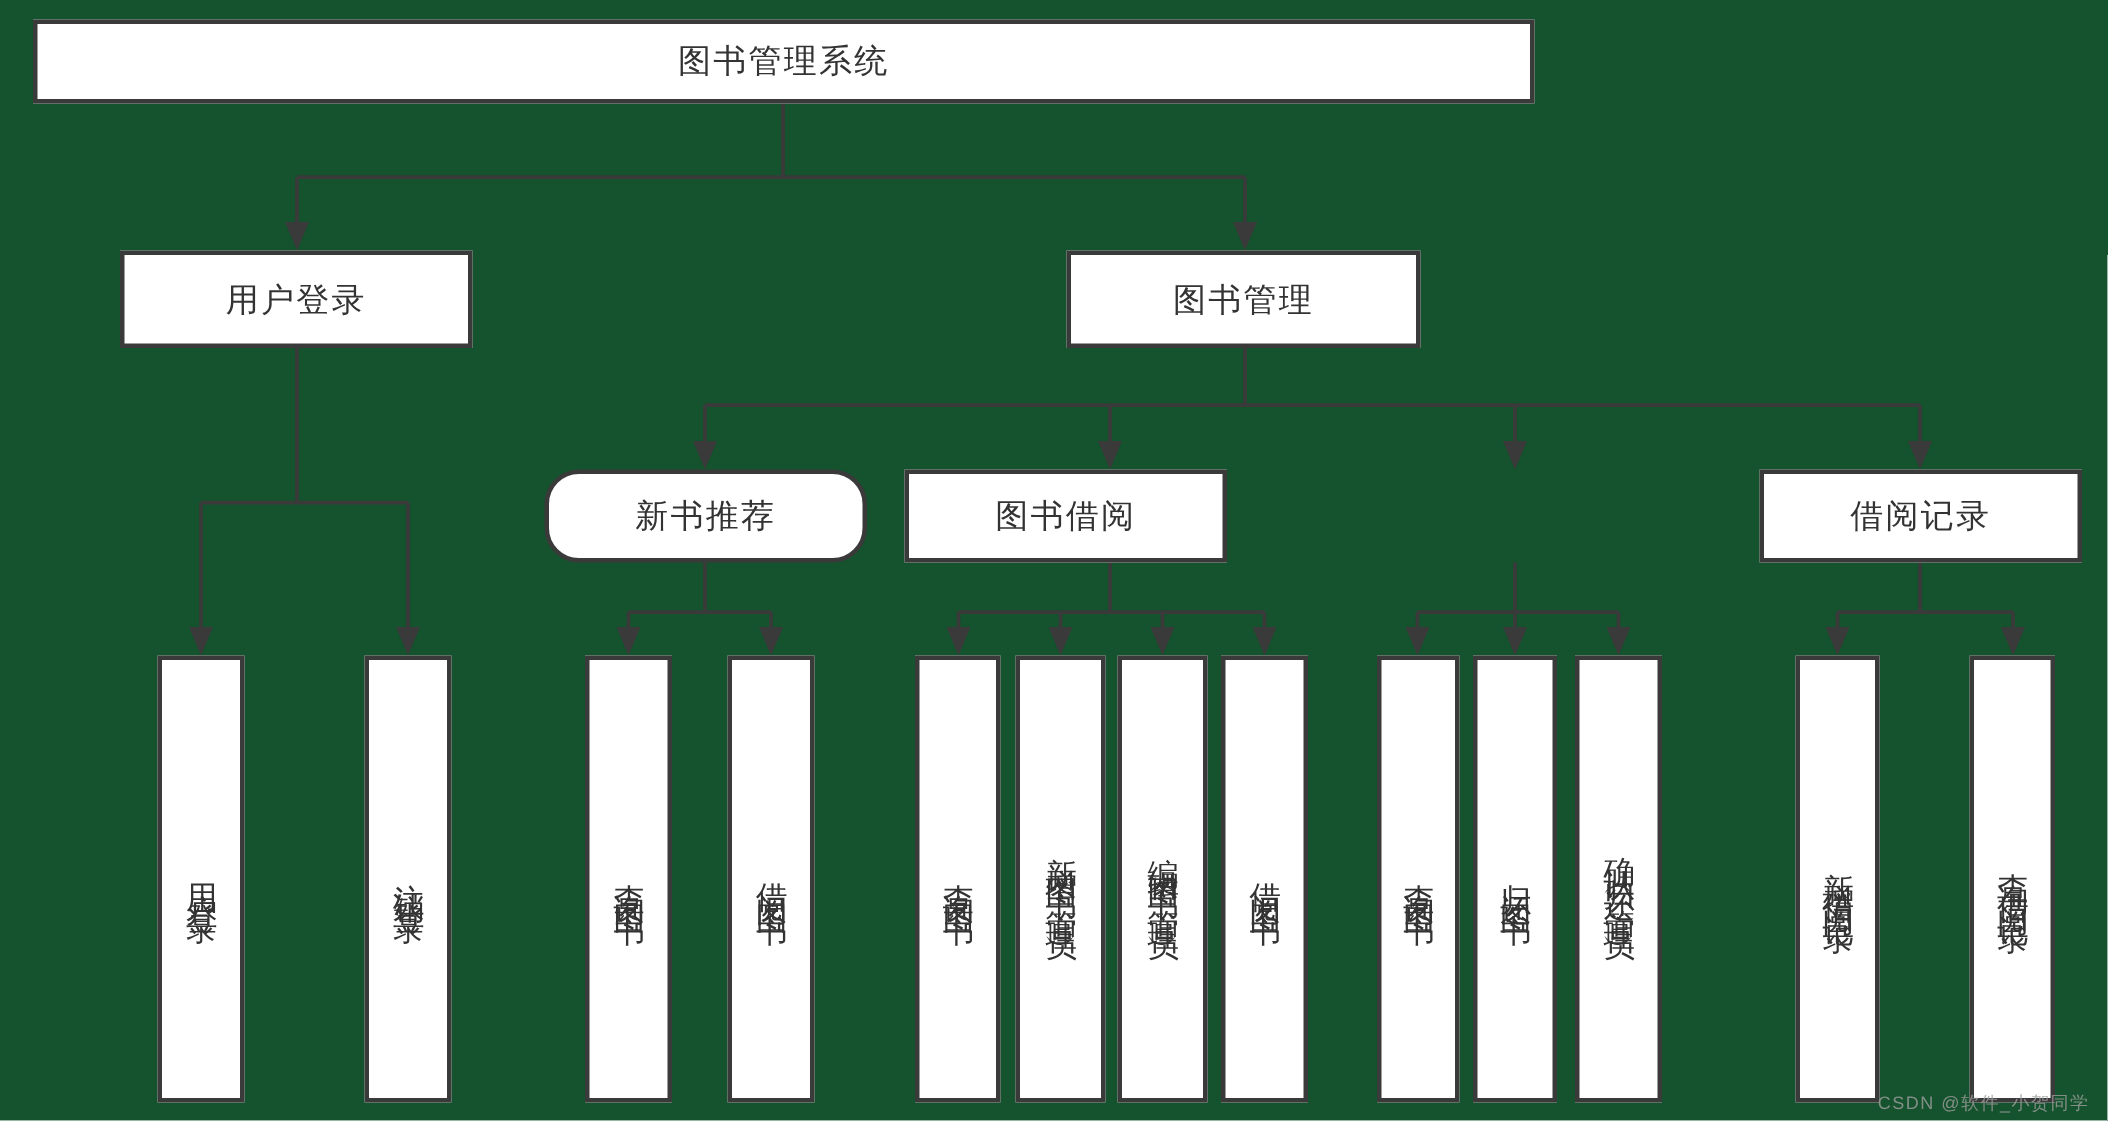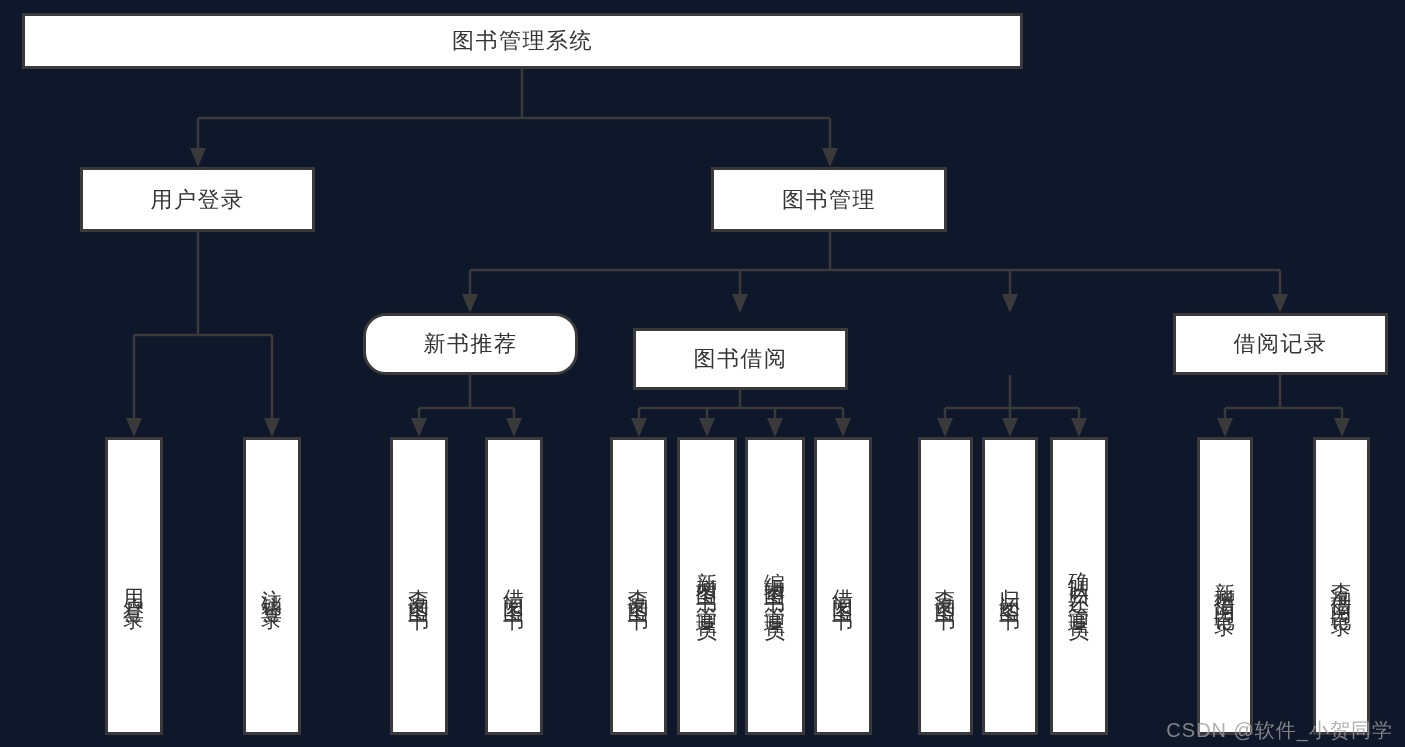--- a/index.html
+++ b/index.html
@@ -1,19 +1,19 @@
 <!DOCTYPE html>
 <html><head>
 <meta charset="utf-8">
 <style>
   html,body{margin:0;padding:0;background:#ffffff;}
   .stage{
     position:relative;
     width:1405px;height:747px;
-    background:#0f172a;
+    background:#14532d;
     font-family:"Liberation Sans", sans-serif;
     overflow:hidden;
   }
   .wires{position:absolute;left:0;top:0;width:1405px;height:747px;}
   .node{
     position:absolute;
     box-sizing:border-box;
     border:3px solid #3a3a3a;
     background:#ffffff;
     display:flex;align-items:center;justify-content:center;
@@ -25,21 +25,21 @@
   .vtext{
     writing-mode:vertical-rl;
     font-size:21px;
     letter-spacing:7px;
     color:#333333;
     line-height:1;
   }
   .watermark{
     position:absolute;
     right:12px;bottom:3px;
-    font-size:20px;
+    font-size:12px;
     color:rgba(158,158,158,0.8);
     letter-spacing:1px;
     white-space:nowrap;
   }
 </style>
 </head>
 <body>
 
 <div class="stage">
 
@@ -85,21 +85,21 @@
       <polygon points="1334,418 1350,418 1342,437"></polygon>
     </g>
   </svg>
 
   <div class="node hbox root" style="left:22px;top:13px;width:1001px;height:56px;">图书管理系统</div>
 
   <div class="node hbox" style="left:80px;top:167px;width:235px;height:65px;">用户登录</div>
   <div class="node hbox" style="left:711px;top:167px;width:236px;height:65px;">图书管理</div>
 
   <div class="node hbox" style="left:363px;top:313px;width:215px;height:62px;border-radius:23px;">新书推荐</div>
-  <div class="node hbox" style="left:633px;top:313px;width:215px;height:62px;margin-top:15px;">图书借阅</div>
+  <div class="node hbox" style="left:603px;top:313px;width:215px;height:62px;">图书借阅</div>
   <div class="node hbox" style="left:1173px;top:313px;width:215px;height:62px;">借阅记录</div>
 
   <div class="node vbox" style="left:105px;width:58px;">
     <span class="vtext">用户登录</span>
   </div>
   <div class="node vbox" style="left:243px;width:58px;">
     <span class="vtext">注销登录</span>
   </div>
 
   <div class="node vbox" style="left:390px;width:58px;">

